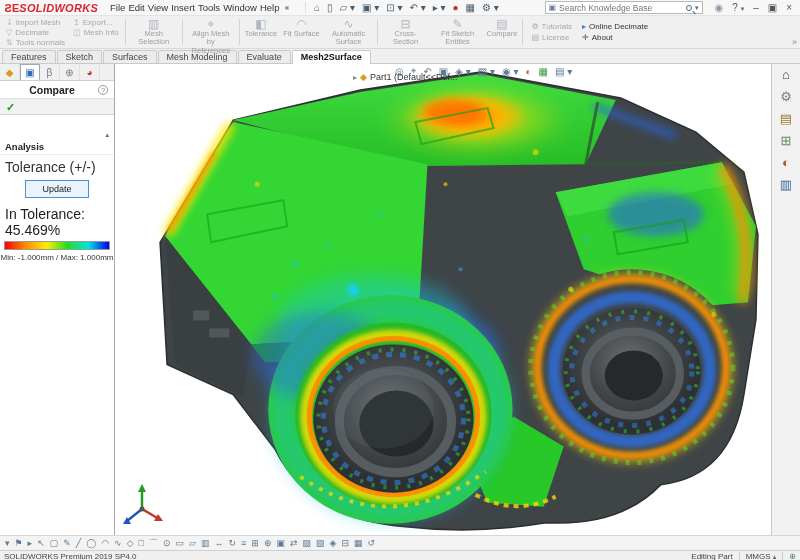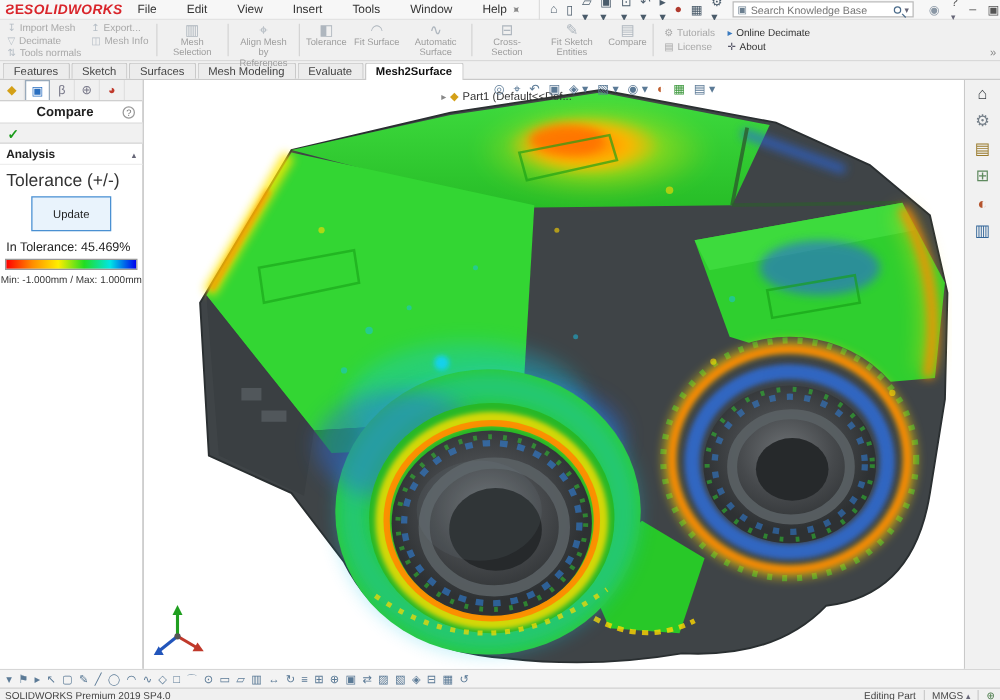--- a/index.html
+++ b/index.html
@@ -3,21 +3,21 @@
 <meta charset="utf-8">
 <style>
   * { margin:0; padding:0; box-sizing:border-box; }
   html,body { width:800px; height:560px; overflow:hidden; }
   body { font-family:"Liberation Sans", sans-serif; font-size:10px; color:#333; background:#fff; }
 
   
   .titlebar { height:16px; display:flex; align-items:center; background:#f7f7f7; border-bottom:1px solid #e3e3e3; padding:0 4px; gap:4px; }
   .logo { font-weight:bold; font-style:italic; color:#d9252b; font-size:11px; letter-spacing:.3px; white-space:nowrap; margin-right:8px; }
   .logo .lm { font-style:normal; transform:scaleX(-1); display:inline-block; }
-  .menus { display:flex; gap:24px; color:#333; font-size:9.5px; }
+  .menus { display:flex; gap:3px; color:#333; font-size:9.5px; }
   .menus span { cursor:default; }
   .pin { color:#8a8a8a; font-size:9px; transform:rotate(45deg); }
   .qicons { display:flex; gap:7px; margin-left:10px; color:#4a5b6a; font-size:10px; align-items:center; border-left:1px solid #ddd; padding-left:8px;}
   .qicons .ticon { cursor:pointer; }
   .spacer { flex:1; }
   .searchbox { display:flex; align-items:center; border:1px solid #b9b9b9; background:#fff; height:13px; width:158px; padding:0 3px; gap:3px; }
   .searchbox input { border:none; outline:none; flex:1; font-size:8.5px; color:#777; font-family:"Liberation Sans",sans-serif; background:transparent; }
   .lens { width:6px; height:6px; border:1.4px solid #4a6b8a; border-radius:50%; position:relative; display:inline-block; }
   .lens::after { content:""; position:absolute; width:4px; height:1.4px; background:#4a6b8a; transform:rotate(45deg); left:5px; top:6px; }
   .caret { color:#667; font-size:7px; }
@@ -46,30 +46,30 @@
   .panel { width:115px; border-right:1px solid #a9a9a9; background:#fff; display:flex; flex-direction:column; }
   .ptabs { height:17px; background:#f0f0f0; display:flex; border-bottom:1px solid #cfcfcf; }
   .ptab { width:20px; display:flex; align-items:center; justify-content:center; font-size:10px; cursor:pointer; border-right:1px solid #e0e0e0; }
   .ptab.active { background:#fff; border:1px solid #9ab; border-bottom:none; }
   .ptitle { display:flex; align-items:center; padding:3px 6px 2px; }
   .ptitle .t { font-weight:bold; font-size:10.5px; color:#222; flex:1; text-align:center; }
   .help { width:10px; height:10px; border:1px solid #999; border-radius:50%; color:#777; font-size:7.5px; display:flex; align-items:center; justify-content:center; }
   .okrow { background:#f1f1f1; border-top:1px solid #e0e0e0; border-bottom:1px solid #d5d5d5; padding:2px 6px; height:17px; }
   .ok { color:#1a9c1a; font-weight:bold; font-size:11px; cursor:pointer; }
   .sechdr { display:flex; align-items:center; padding:3px 5px 2px; border-bottom:1px solid #eee; cursor:pointer; }
-  .sechdr .t { font-weight:bold; font-size:9.5px; color:#222; flex:1; }
+  .sechdr .t { font-weight:bold; font-size:9.5px; color:#222; flex:1;margin-top:23px; }
   .sechdr .ch { color:#667; font-size:7px; }
   .plabel { font-size:14px; color:#333; padding:4px 5px 1px; }
   .inprow { display:flex; align-items:center; gap:2px; padding:1px 4px; }
   .tolinput { width:88px; height:14px; border:1px solid #8a8a8a; font-size:8.5px; padding:0 2px; font-family:"Liberation Sans",sans-serif; color:#222; }
   .spin { display:flex; flex-direction:column; gap:1px; }
   .spin span { font-size:5px; color:#557; border:1px solid #bbb; background:#f3f3f3; width:9px; height:6px; line-height:5px; text-align:center; cursor:pointer; }
   .updrow { display:flex; justify-content:center; padding:4px 0 2px; }
-  .upd { width:64px; height:28px; font-size:9px; color:#222; background:#e9f3fc; border:1px solid #4a90d2; cursor:pointer; font-family:"Liberation Sans",sans-serif; }
-  .tol { font-size:10px; color:#222; padding:6px 5px 3px; }
+  .upd { width:64px; height:18px; font-size:9px; color:#222; background:#e9f3fc; border:1px solid #4a90d2; cursor:pointer; font-family:"Liberation Sans",sans-serif; }
+  .tol { font-size:14px; color:#222; padding:6px 5px 3px; }
   .gradbar { height:9px; margin:0 4px; border:1px solid #999; }
   .minmax { font-size:8px; color:#333; text-align:center; padding-top:3px; }
 
   
   .viewport { flex:1; position:relative; background:#fff; overflow:hidden; }
   .headsup { position:absolute; top:1px; left:280px; display:flex; gap:7px; align-items:center; color:#5b7a96; font-size:10px; z-index:5; }
   .headsup .ticon { cursor:pointer; }
   .flyout { position:absolute; top:8px; left:238px; display:flex; align-items:center; gap:3px; font-size:9px; color:#333; z-index:4; }
   .flyout .exp { color:#888; font-size:8px; }
   .flyout .part { color:#d4a017; font-size:9px; }

